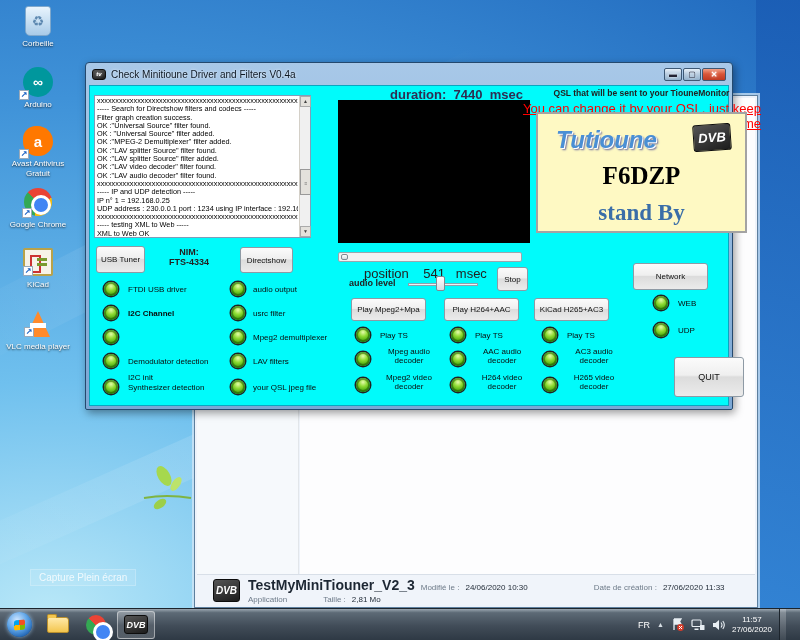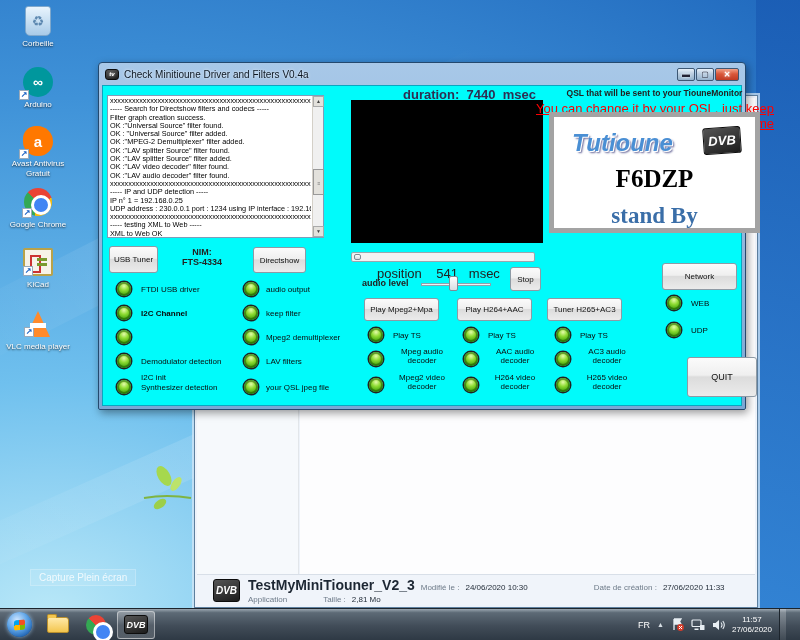--- a/index.html
+++ b/index.html
@@ -29,21 +29,21 @@
   
   .explorer { position:absolute; left:194px; top:95px; width:564px; height:513px; background:#eef3fa; border:1px solid #5d7f9e; box-shadow:0 0 0 2px rgba(210,230,245,.75); }
   .exp-nav { position:absolute; left:2px; top:2px; bottom:33px; width:102px; background:#f6f9fc; border-right:1px solid #e2e6ea; }
   .exp-main { position:absolute; left:105px; top:2px; bottom:33px; right:2px; background:#fdfdfe; }
   .exp-details { position:absolute; left:2px; right:2px; bottom:2px; height:31px; background:#f0f4fa; border-top:1px solid #d8dfe8; display:flex; align-items:center; }
   .dvb-icon { background:linear-gradient(160deg,#555,#1c1c1c); border:1px solid #0c0c0c; border-radius:3px; color:#fff; font-weight:bold; font-style:italic; display:flex; align-items:center; justify-content:center; letter-spacing:0; }
   .exp-details .meta { font-size:8px; color:#6d7a88; }
   .exp-details .val { color:#1d2733; }
   .exp-details b { color:#1d2733; font-size:14px; }
   
-  .app { position:absolute; left:98px; top:62px; width:648px; height:348px;
+  .app { position:absolute; left:85px; top:62px; width:648px; height:348px;
     background:linear-gradient(#a8c8e8,#7ba7d4); border:1px solid #24496e; border-radius:4px 4px 2px 2px; box-shadow:2px 3px 8px rgba(0,0,0,.4); }
   .titlebar { height:22px; display:flex; align-items:center; padding:0 6px; font-size:10px; color:#0d1722; text-shadow:0 0 3px rgba(255,255,255,.9); }
   .titleicon { width:14px; height:11px; margin-right:5px; font-size:6px; }
   .winbtns { margin-left:auto; display:flex; gap:1px; }
   .wbtn { width:18px; height:13px; border:1px solid #3d5874; border-radius:2px; background:linear-gradient(#e7f0f8,#b9cde0 45%,#93b1cc); color:#223; font-size:8px; line-height:11px; text-align:center; cursor:pointer; }
   .wbtn.close { width:24px; background:linear-gradient(#f2a085,#d9573a 45%,#c03a22); color:#fff; font-weight:bold; }
   .client { position:absolute; left:3px; right:3px; bottom:3px; top:22px; background:#00fbfb; border:1px solid #0aa6c0; }
   
   .btn { position:absolute; display:flex; align-items:center; justify-content:center; text-align:center;
     background:linear-gradient(#fbfbfb,#efefef 45%,#dcdcdc 50%,#ebebeb); border:1px solid #8e9aa5; border-radius:3px;
@@ -51,21 +51,21 @@
   .led { position:absolute; width:14px; height:14px; border-radius:50%;
     background:radial-gradient(circle at 50% 30%, #e4fbaa 0%, #8fdc34 35%, #46a80f 70%, #246e00 100%);
     box-shadow:inset 0 0 0 2px rgba(25,70,0,.45), 0 0 0 1.5px #222; }
   .ledlbl { position:absolute; font-size:8px; color:#0a0a0a; }
   .logbox { position:absolute; left:4px; top:9px; width:217px; height:143px; background:#fff; border:1px solid #7f9db9; }
   .logtext { position:absolute; left:2px; top:1px; right:12px; bottom:1px; overflow:hidden; font-size:7.3px; line-height:8.3px; white-space:pre; color:#000; }
   .vscroll { position:absolute; right:0; top:0; bottom:0; width:11px; background:#f0f0f0; border-left:1px solid #d4d0c8; }
   .varrow { position:absolute; left:0; width:11px; height:11px; background:#e3e1dc; border:1px solid #aaa; font-size:5px; text-align:center; line-height:9px; color:#444; }
   .vthumb { position:absolute; left:0; top:52%; width:11px; height:26px; background:#e3e1dc; border:1px solid #999; font-size:5px; color:#777; text-align:center; line-height:26px; letter-spacing:-1px; }
   .video { position:absolute; left:248px; top:14px; width:192px; height:143px; background:#000; }
-  .qslcard { position:absolute; left:446px; top:26px; width:211px; height:121px; background:#ffffff; border:5px solid #a3a3a3; overflow:hidden; }
+  .qslcard { position:absolute; left:446px; top:26px; width:211px; height:121px; background:#fef9c3; border:2px solid #a3a3a3; overflow:hidden; }
   .track { position:absolute; left:248px; top:166px; width:184px; height:10px; background:#f2f2f2; border:1px solid #9aa6ae; border-radius:2px; }
   .thumb { position:absolute; background:linear-gradient(#fefefe,#d8dde2); border:1px solid #7f8a94; border-radius:2px; }
   .slider-line { position:absolute; height:3px; background:#eef2f4; border:1px solid #8fa0ac; }
   .smalltxt { position:absolute; font-size:13px; color:#222; }
 </style>
 </head>
 <body>
 
 <div class="desktop">
 
@@ -223,31 +223,31 @@
       <div class="led" style="left:14px; top:244px;"></div>
       <div class="ledlbl" style="left:38px; top:247px;margin-top:40px;">I2C init</div>
       <div class="led" style="left:14px; top:268px;"></div>
       <div class="ledlbl" style="left:38px; top:271px;">Demodulator detection</div>
       <div class="led" style="left:14px; top:294px;"></div>
       <div class="ledlbl" style="left:38px; top:297px;">Synthesizer detection</div>
 
       <div class="led" style="left:141px; top:196px;"></div>
       <div class="ledlbl" style="left:163px; top:199px;">audio output</div>
       <div class="led" style="left:141px; top:220px;"></div>
-      <div class="ledlbl" style="left:163px; top:223px;">keep filter</div>
+      <div class="ledlbl" style="left:163px; top:223px;">usrc filter</div>
       <div class="led" style="left:141px; top:244px;"></div>
       <div class="ledlbl" style="left:163px; top:247px;">Mpeg2 demultiplexer</div>
       <div class="led" style="left:141px; top:268px;"></div>
       <div class="ledlbl" style="left:163px; top:271px;">LAV filters</div>
       <div class="led" style="left:141px; top:294px;"></div>
       <div class="ledlbl" style="left:163px; top:297px;">your QSL jpeg file</div>
 
       <div class="btn" style="left:261px; top:212px; width:75px; height:23px;">Play Mpeg2+Mpa</div>
       <div class="btn" style="left:354px; top:212px; width:75px; height:23px;">Play H264+AAC</div>
-      <div class="btn" style="left:444px; top:212px; width:75px; height:23px;">Tuner H265+AC3</div>
+      <div class="btn" style="left:444px; top:212px; width:75px; height:23px;">KiCad H265+AC3</div>
 
       <div class="led" style="left:266px; top:242px;"></div>
       <div class="ledlbl" style="left:290px; top:245px;">Play TS</div>
       <div class="led" style="left:266px; top:266px;"></div>
       <div class="ledlbl" style="left:288px; top:261px; width:62px; text-align:center;">Mpeg audio decoder</div>
       <div class="led" style="left:266px; top:292px;"></div>
       <div class="ledlbl" style="left:288px; top:287px; width:62px; text-align:center;">Mpeg2 video decoder</div>
 
       <div class="led" style="left:361px; top:242px;"></div>
       <div class="ledlbl" style="left:385px; top:245px;">Play TS</div>
@@ -256,21 +256,21 @@
       <div class="led" style="left:361px; top:292px;"></div>
       <div class="ledlbl" style="left:381px; top:287px; width:62px; text-align:center;">H264 video decoder</div>
 
       <div class="led" style="left:453px; top:242px;"></div>
       <div class="ledlbl" style="left:477px; top:245px;">Play TS</div>
       <div class="led" style="left:453px; top:266px;"></div>
       <div class="ledlbl" style="left:473px; top:261px; width:62px; text-align:center;">AC3 audio decoder</div>
       <div class="led" style="left:453px; top:292px;"></div>
       <div class="ledlbl" style="left:473px; top:287px; width:62px; text-align:center;">H265 video decoder</div>
 
-      <div class="btn" style="left:543px; top:177px; width:75px; height:27px;margin-left:16px;">Network</div>
+      <div class="btn" style="left:543px; top:177px; width:75px; height:27px;">Network</div>
       <div class="led" style="left:564px; top:210px;"></div>
       <div class="ledlbl" style="left:588px; top:213px;">WEB</div>
       <div class="led" style="left:564px; top:237px;"></div>
       <div class="ledlbl" style="left:588px; top:240px;">UDP</div>
       <div class="btn" style="left:584px; top:271px; width:70px; height:40px; font-size:9px;">QUIT</div>
 
     </div>
   </div>
 
   <div style="position:absolute; left:0; bottom:0; width:800px; height:32px; background:linear-gradient(#9aa6b0, #5d6a76 12%, #414c58 55%, #2e3944); border-top:1px solid #1c242c; display:flex; align-items:center;">

